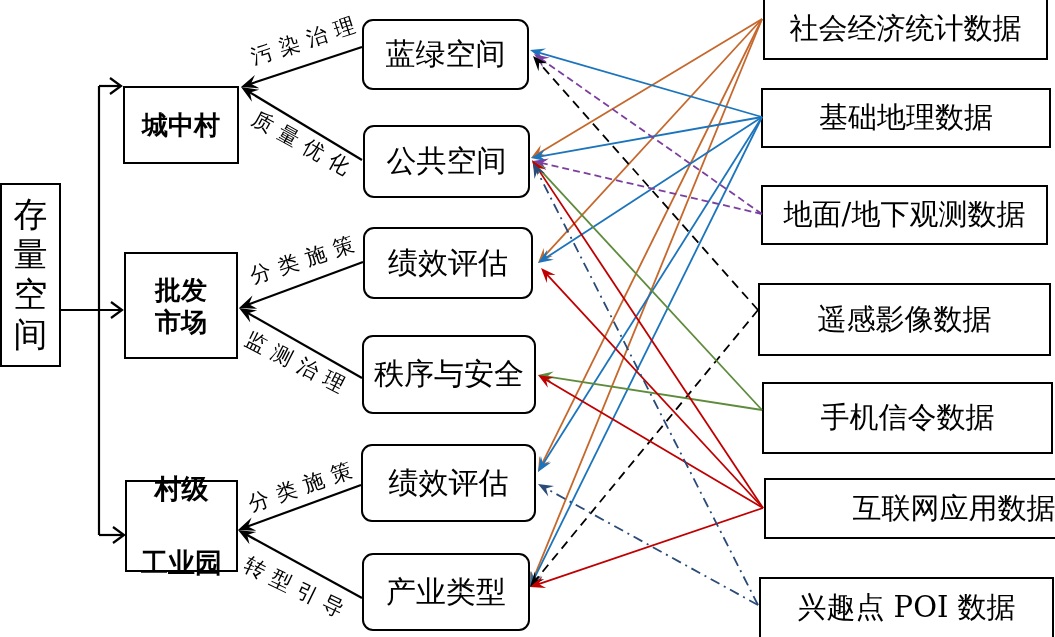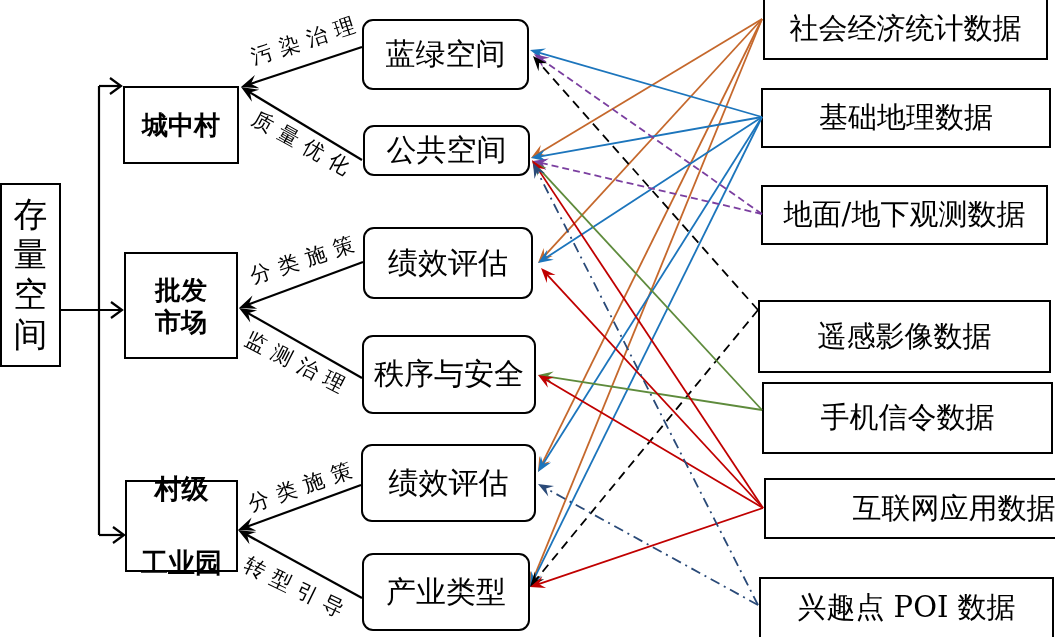--- a/index.html
+++ b/index.html
@@ -28,21 +28,21 @@
   <span>市场</span>
 </div>
 <div class="box cat-box" style="left:125px;top:480px;width:113px;height:92px;font-size:27px;gap:42px;">
   <span>村级</span>
   <span>工业园</span>
 </div>
 
 <div class="box aspect-box" style="left:362px;top:19px;width:167px;height:71px;">
   <span>蓝绿空间</span>
 </div>
-<div class="box aspect-box" style="left:363px;top:125px;width:167px;height:51px;">
+<div class="box aspect-box" style="left:363px;top:125px;width:167px;height:73px;">
   <span>公共空间</span>
 </div>
 <div class="box aspect-box" style="left:363px;top:227px;width:170px;height:72px;">
   <span>绩效评估</span>
 </div>
 <div class="box aspect-box" style="left:362px;top:335px;width:174px;height:79px;">
   <span>秩序与安全</span>
 </div>
 <div class="box aspect-box" style="left:361px;top:444px;width:175px;height:78px;">
   <span>绩效评估</span>
@@ -60,21 +60,21 @@
 
 <div class="box source-box" style="left:763px;top:-2px;width:285px;height:62px;">
   <span>社会经济统计数据</span>
 </div>
 <div class="box source-box" style="left:761px;top:88px;width:290px;height:60px;">
   <span>基础地理数据</span>
 </div>
 <div class="box source-box" style="left:761px;top:185px;width:287px;height:60px;">
   <span>地面/地下观测数据</span>
 </div>
-<div class="box source-box" style="left:758px;top:300px;width:293px;height:73px;">
+<div class="box source-box" style="left:758px;top:283px;width:293px;height:73px;">
   <span>遥感影像数据</span>
 </div>
 <div class="box source-box" style="left:762px;top:382px;width:291px;height:72px;text-align:right;">
   <span>手机信令数据</span>
 </div>
 <div class="box source-box" style="left:764px;top:478px;width:348px;height:61px;padding-left:32px;">
   <span>互联网应用数据</span>
 </div>
 <div class="box source-box" style="left:759px;top:577px;width:295px;height:62px;">
   <span>兴趣点 POI 数据</span>

